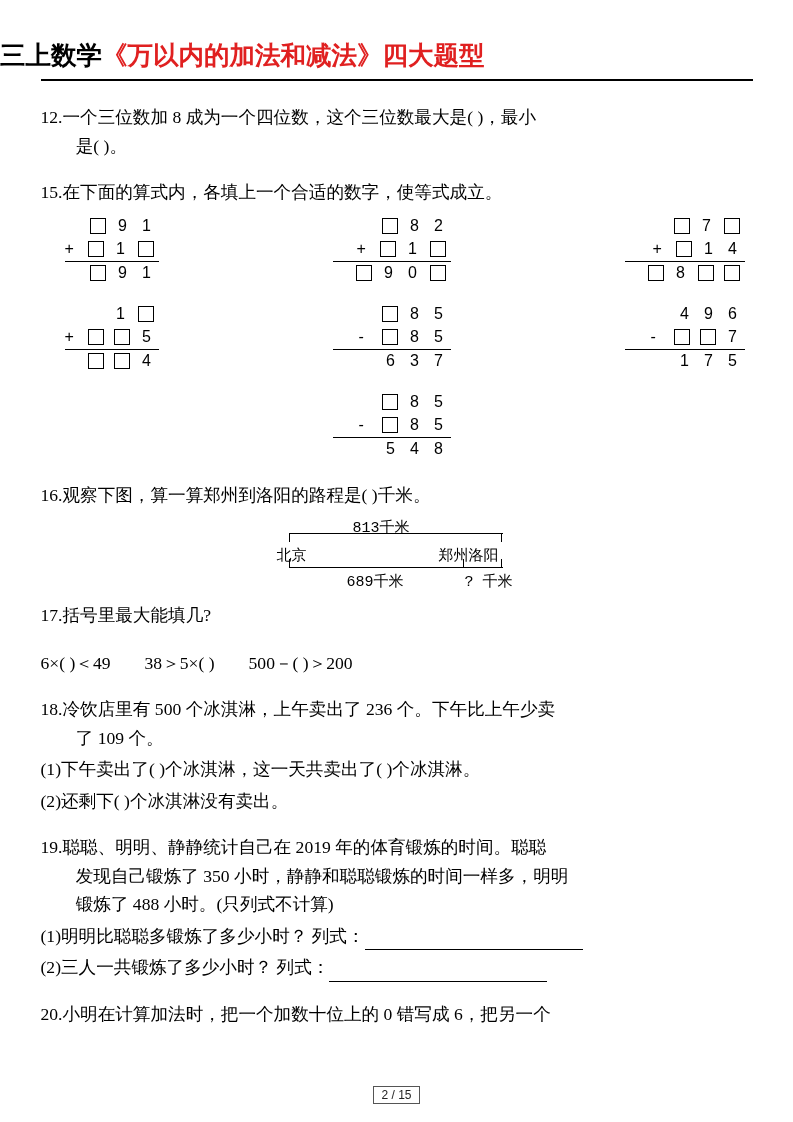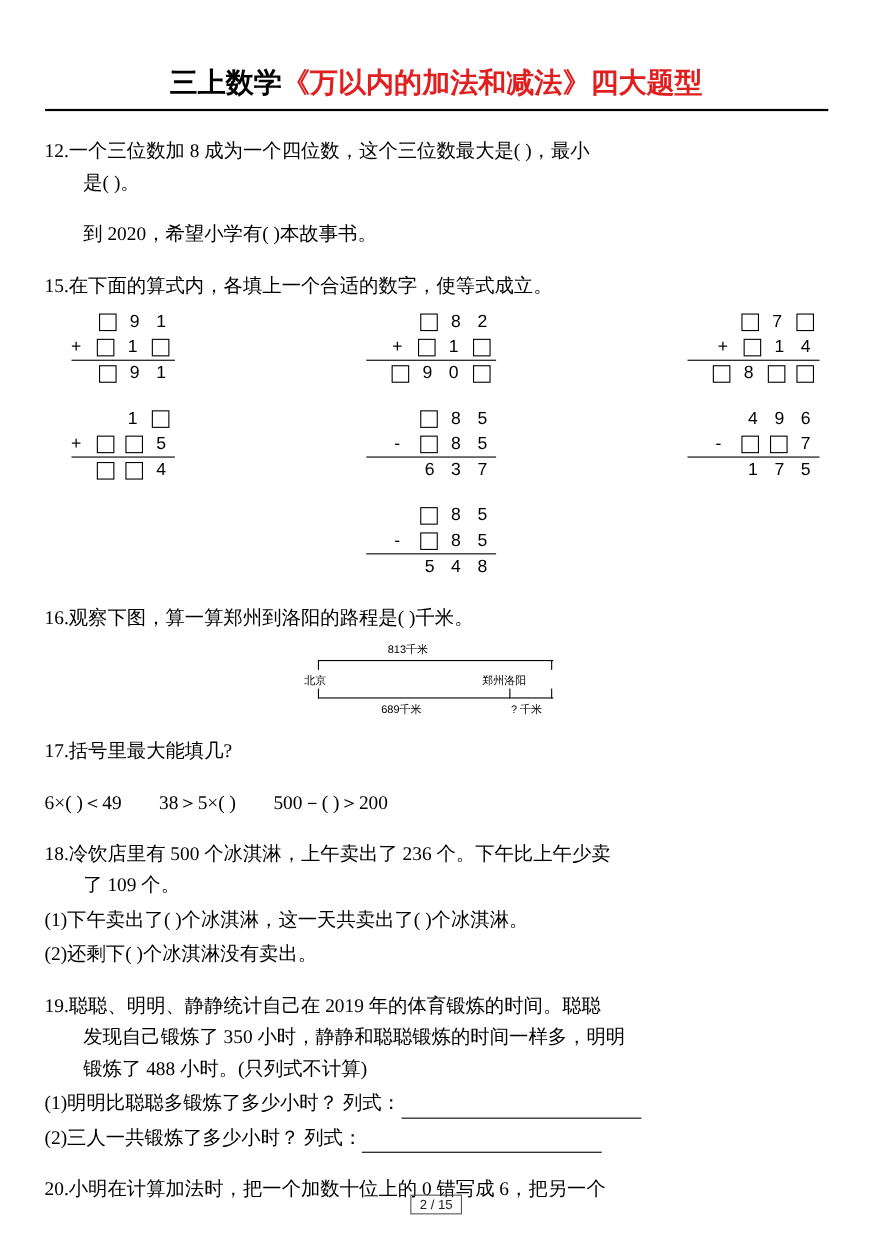--- a/index.html
+++ b/index.html
@@ -17,22 +17,22 @@
   }
   .page {
     position: relative;
     width: 793px;
     height: 1122px;
     padding: 0;
     box-sizing: border-box;
   }
   
   .title-wrap {
-    text-align: center;
-    padding-top: 58px;
+    text-align: left;
+    padding-top: 38px;
     padding-bottom: 4px;
   }
   .title {
     font-size: 25.5px;
     font-weight: bold;
     letter-spacing: 0px;
     white-space: nowrap;
     font-family: "Liberation Sans", sans-serif;
   }
   .title .blk { color: #000; }
@@ -106,22 +106,22 @@
   }
   .rule-row {
     border-bottom: 1.3px solid #000;
   }
   
   .fig16 {
     position: relative;
     width: 260px;
     height: 84px;
     margin: 6px auto 2px auto;
-    font-size: 10px;
-    font-family: Liberation Sans, sans-serif;
+    font-size: 15px;
+    font-family: Liberation Mono, monospace;
   }
   .fig16 .lbl { position: absolute; white-space: nowrap; }
   .fig16 .ln { position: absolute; background: #000; }
   
   .footer {
     position: absolute;
     left: 0; right: 0;
     bottom: 18px;
     text-align: center;
   }
@@ -147,21 +147,20 @@
   </div>
 
   <div class="content">
 
     <div class="q">
       <div>12.一个三位数加 8 成为一个四位数，这个三位数最大是(        )，最小</div>
       <div class="indent">是(        )。</div>
     </div>
 
     <div class="q">
-      <div class="indent">到 2020，希望小学有(        )本故事书。</div>
     </div>
 
 
     <div class="q">
       <div>15.在下面的算式内，各填上一个合适的数字，使等式成立。</div>
     </div>
 
     <div class="vgrid-zone">
       <div class="vcol">
           <div class="vsum">

